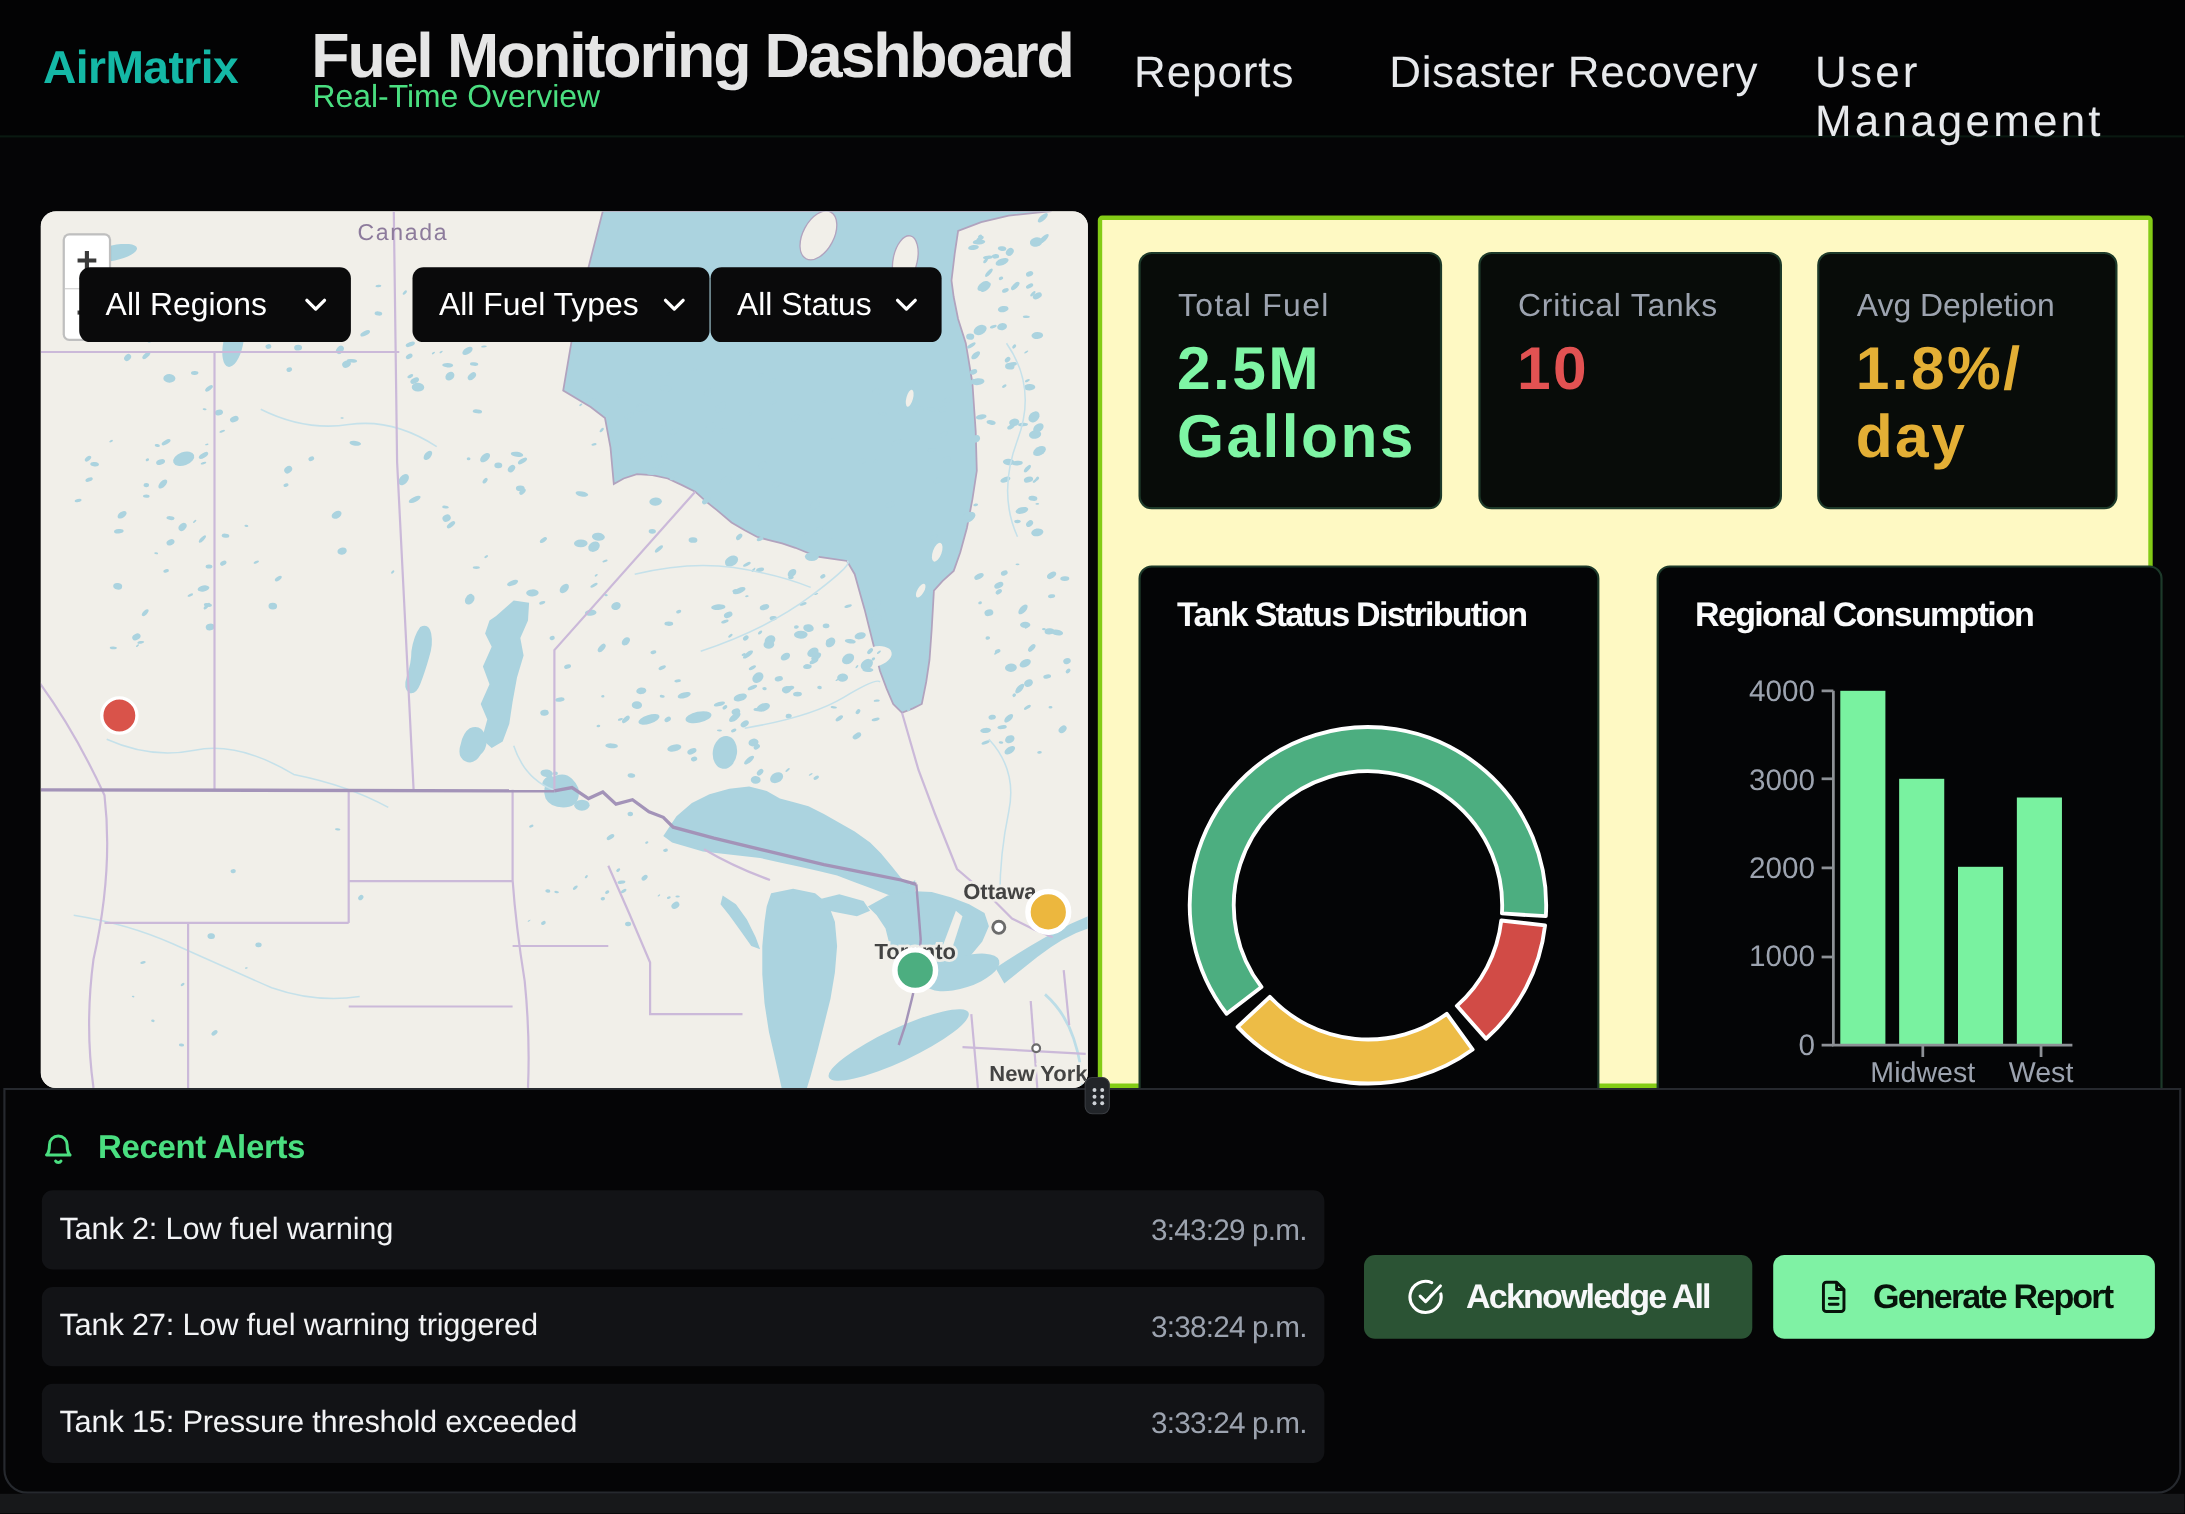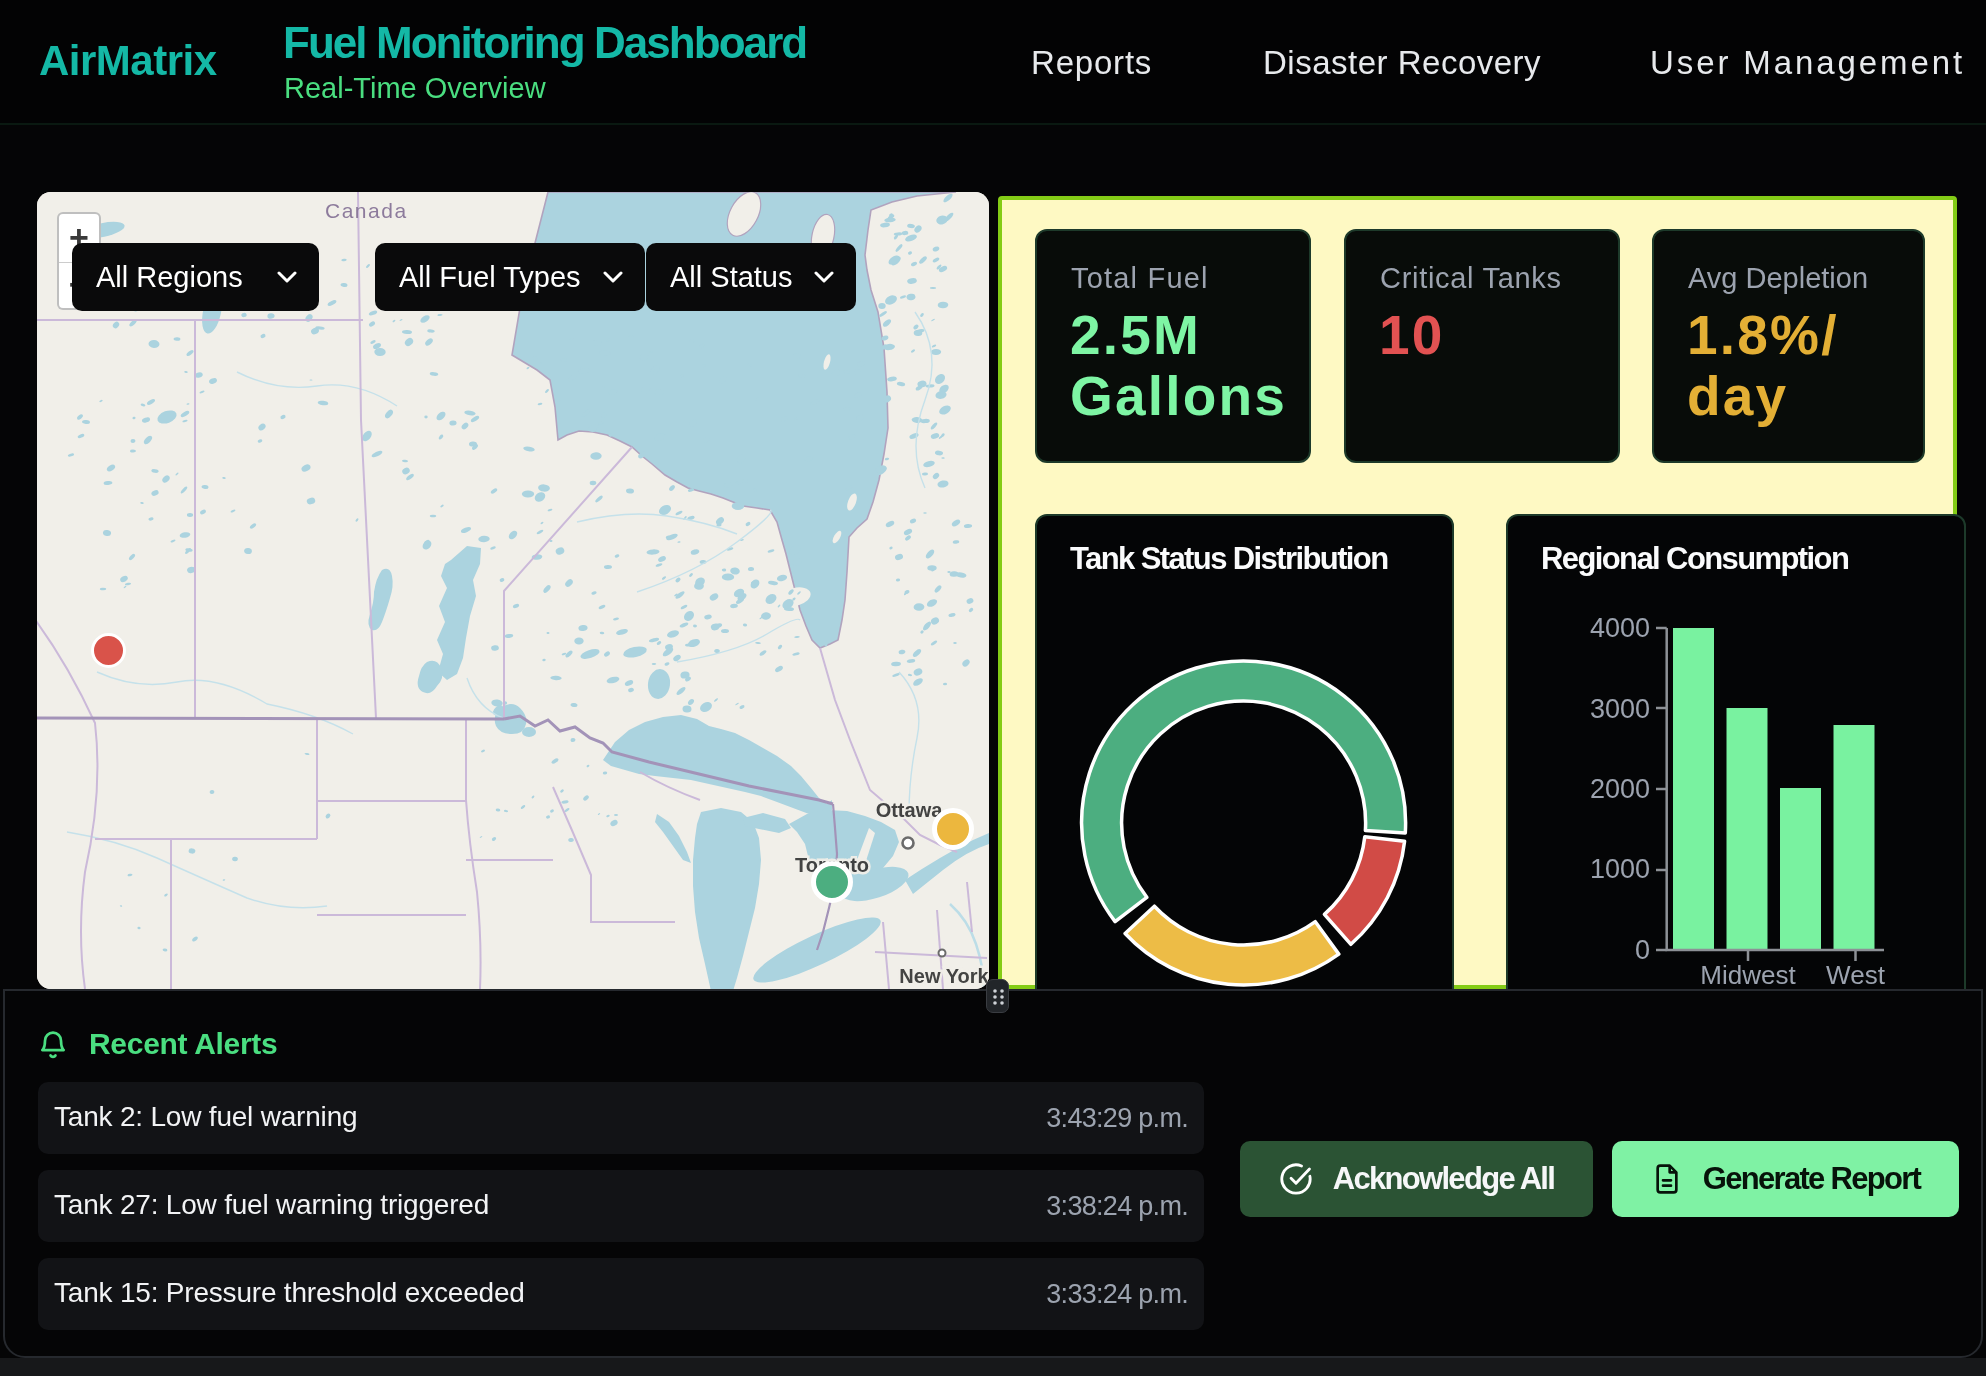--- a/index.html
+++ b/index.html
@@ -1,22 +1,22 @@
 <!DOCTYPE html>
 <html><head><meta charset="utf-8"><style>
 *{margin:0;padding:0;box-sizing:border-box;}
 html,body{width:1986px;height:1376px;overflow:hidden;}
 body{background:#050506;font-family:"Liberation Sans",sans-serif;position:relative;}
 
 
 #header{position:absolute;left:0;top:0;width:1986px;height:125px;background:#030304;border-bottom:2px solid #0a1911;}
 #logo{position:absolute;left:39px;top:37px;font-size:42px;font-weight:bold;color:#14b8a6;letter-spacing:-0.5px;}
-#title{position:absolute;left:283px;top:18px;font-size:44px;font-weight:bold;color:#14b8a6;letter-spacing:-1.95px;}
+#title{position:absolute;left:283px;top:18px;font-size:57px;font-weight:bold;color:#e5e5e5;letter-spacing:-1.95px;}
 #subtitle{position:absolute;left:284px;top:72px;font-size:29px;color:#4ade80;}
-.nav{position:absolute;top:44px;font-size:33px;color:#e7e9ec;}
+.nav{position:absolute;top:44px;font-size:40px;color:#e7e9ec;}
 
 
 #map{position:absolute;left:37px;top:192px;width:952px;height:797px;border-radius:14px;overflow:hidden;background:#f1efe9;}
 #zoomctl{position:absolute;left:20px;top:20px;width:44px;height:98px;background:#fff;border-radius:6px;border:2px solid rgba(0,0,0,0.25);}
 #zoomctl .plus{position:absolute;left:0;top:0;width:100%;height:49px;color:#3a3a3a;font-size:34px;font-weight:bold;text-align:center;line-height:46px;border-bottom:1px solid #ccc;}
 #zoomctl .minus{position:absolute;left:0;top:49px;width:100%;height:47px;color:#3a3a3a;font-size:34px;font-weight:bold;text-align:center;line-height:42px;}
 .dd{position:absolute;top:51px;height:68px;background:#0a0a0b;border-radius:10px;color:#fff;font-size:29px;font-weight:500;display:flex;align-items:center;justify-content:space-between;padding:0 22px 0 24px;}
 .marker{position:absolute;border-radius:50%;}
 
 

